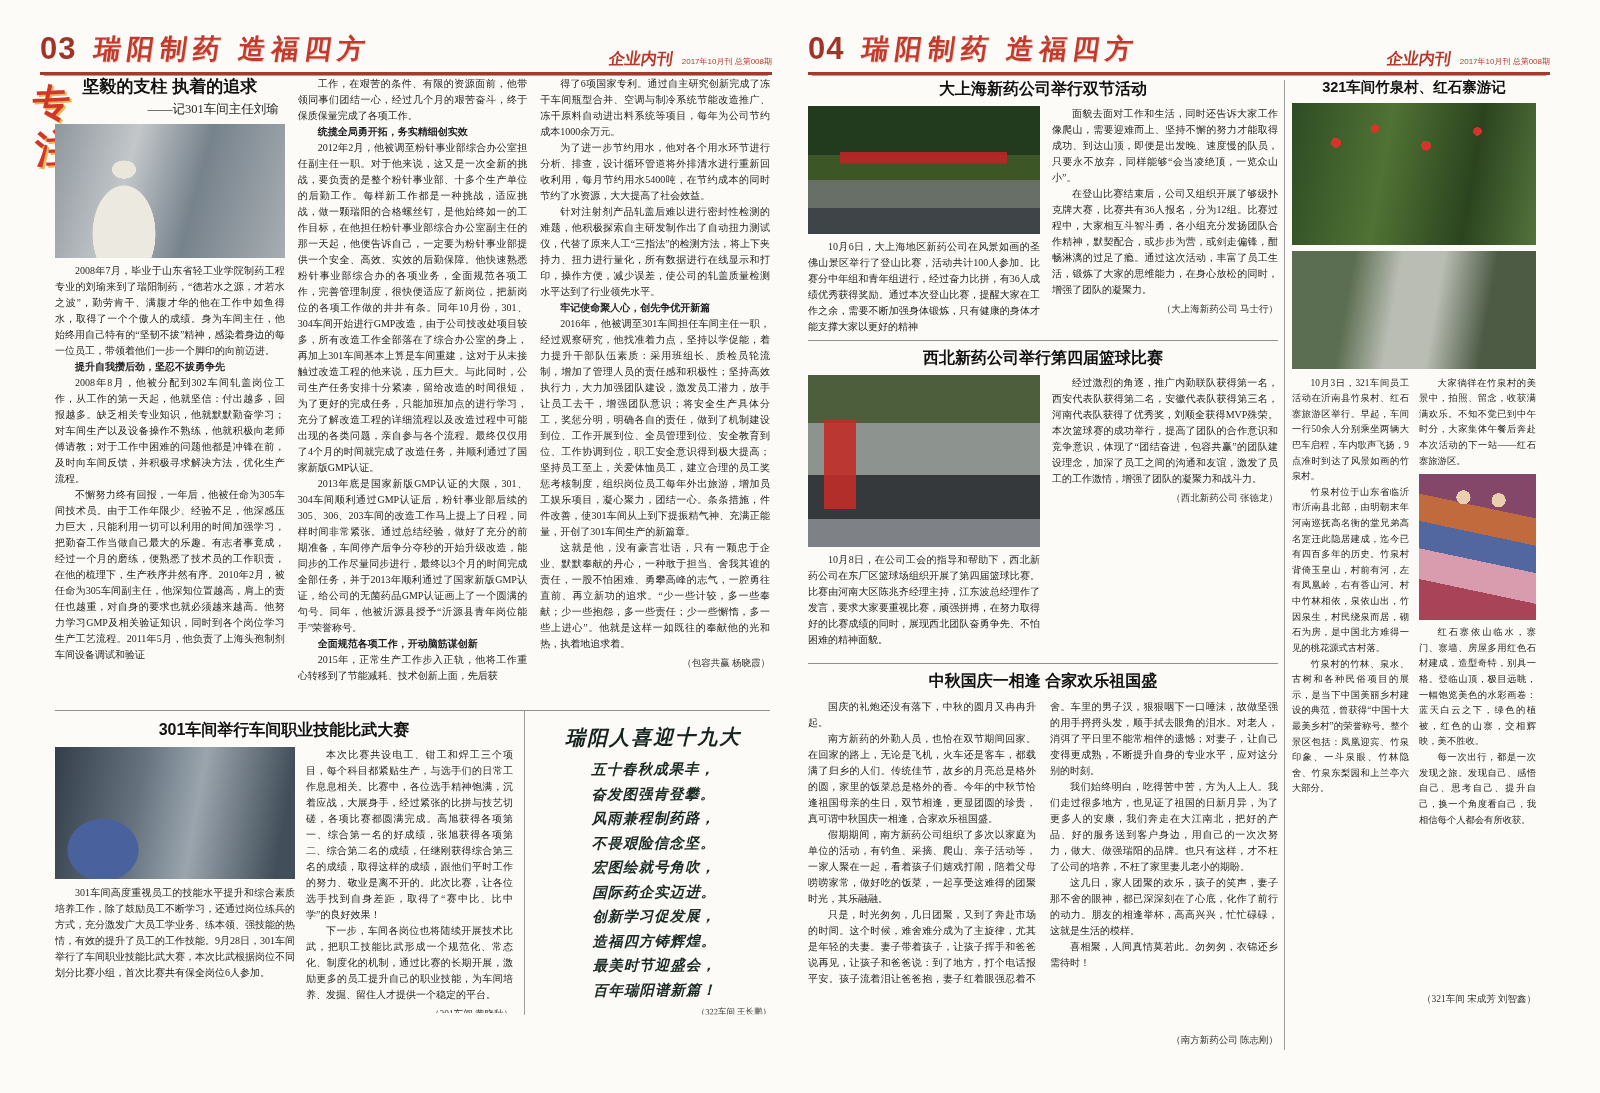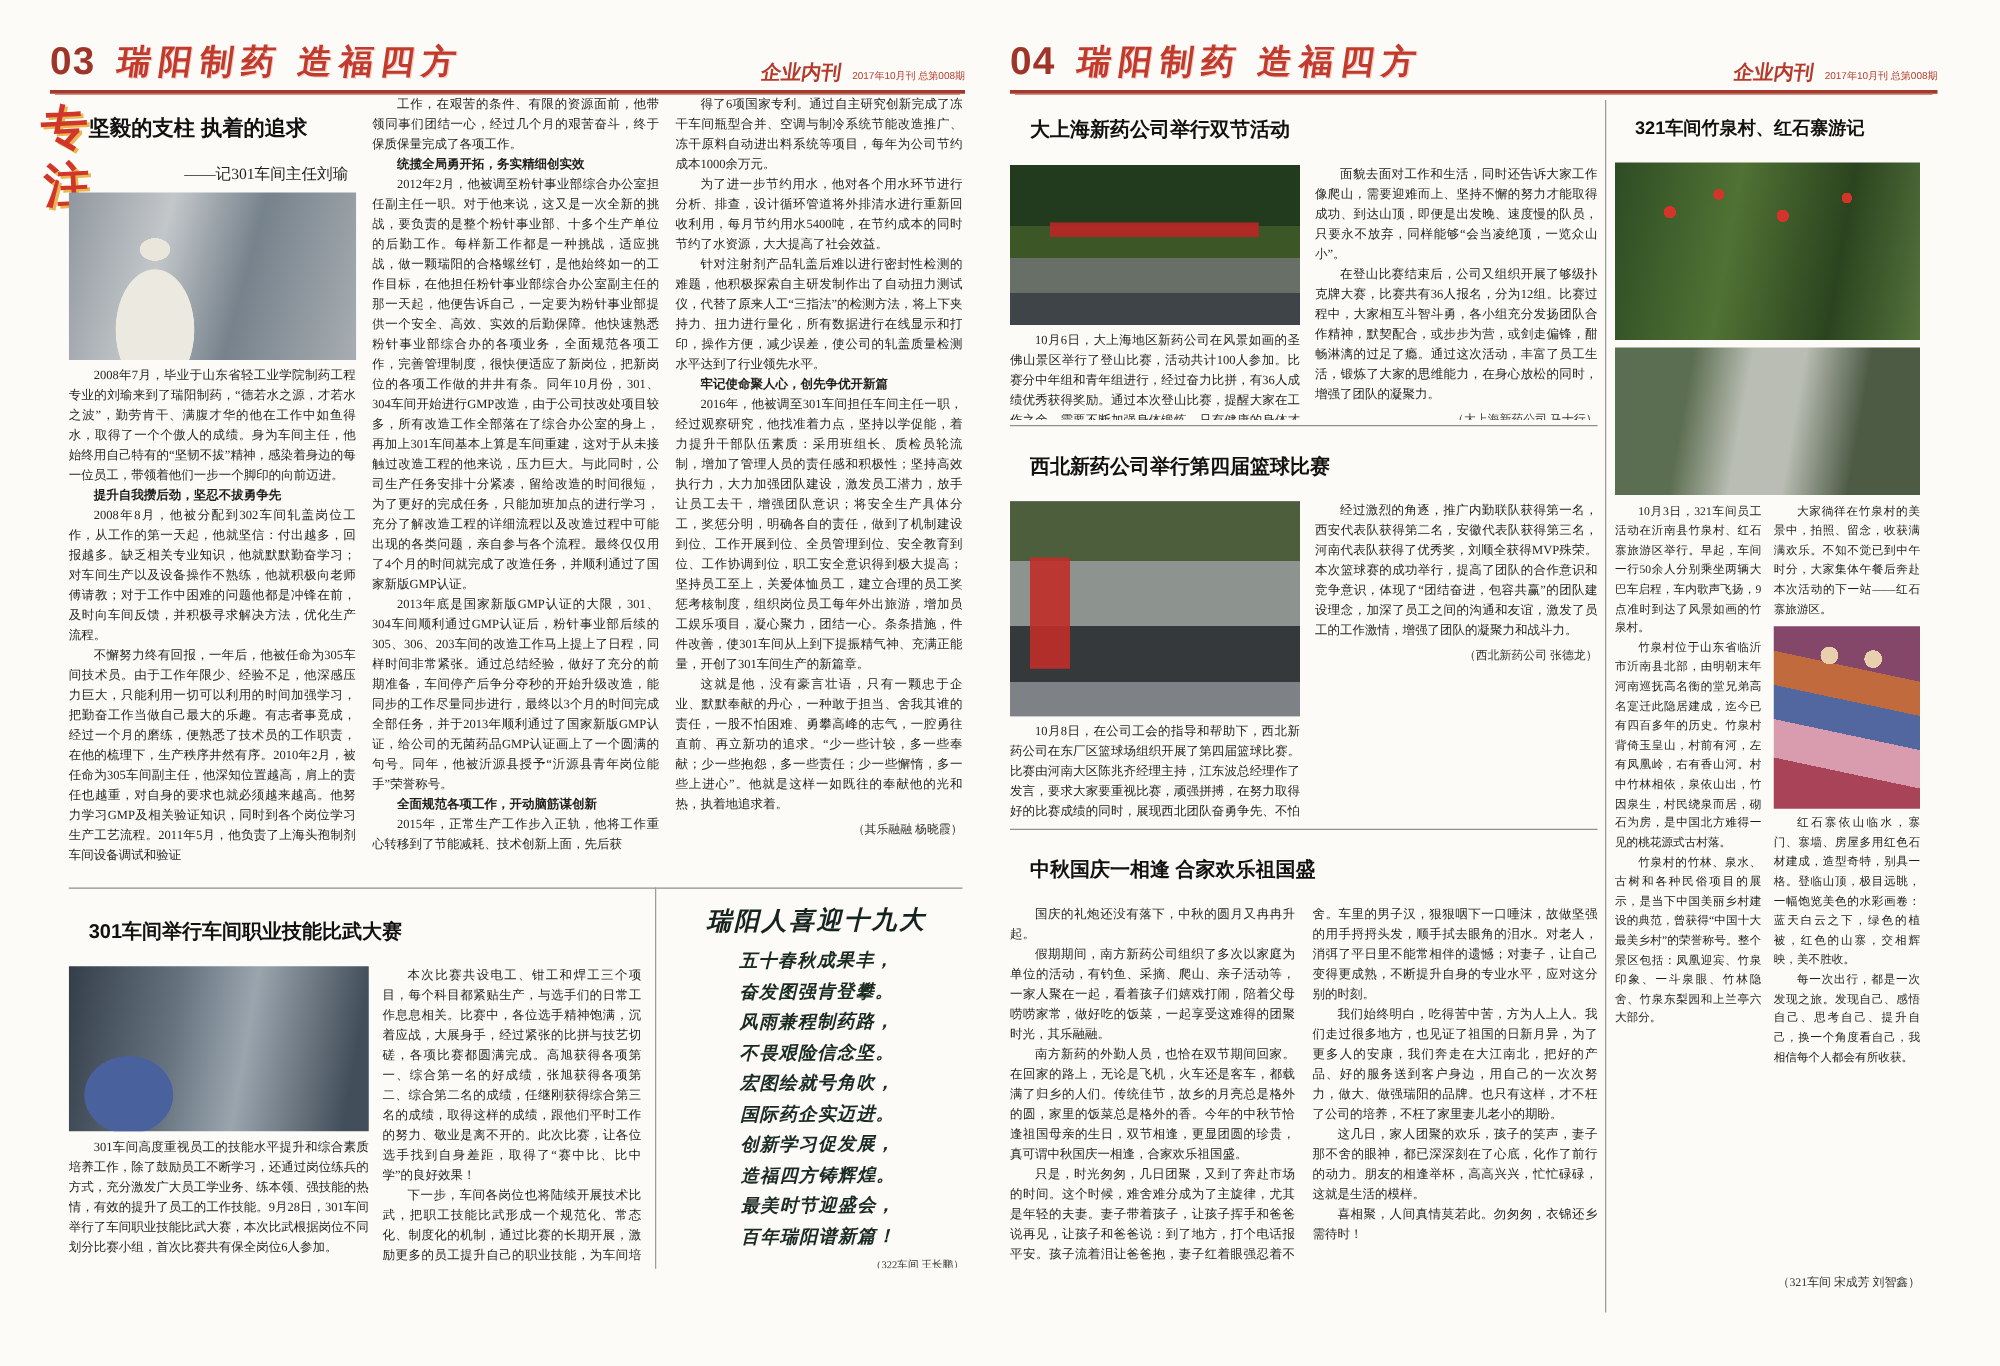--- a/index.html
+++ b/index.html
@@ -15,21 +15,21 @@
   .hdr .pno{font:700 31px/46px "Liberation Sans","DejaVu Sans",sans-serif;color:#9e3528;
             display:inline-block;vertical-align:bottom;letter-spacing:1px;}
   .hdr .mast{display:inline-block;margin-left:14px;font:700 27px/46px "Liberation Serif",serif;
              color:#c23a2b;transform:skewX(-8deg);letter-spacing:6px;
              text-shadow:1px 1px 0 rgba(194,58,43,.25);}
   .hdr .iss{position:absolute;right:0;bottom:4px;text-align:right;color:#b53a2b;white-space:nowrap;}
   .hdr .iss .jn{font:700 16px/16px "Liberation Serif",serif;transform:skewX(-8deg);display:inline-block;}
   .hdr .iss .dt{font:400 8px/10px "Liberation Sans",sans-serif;margin-left:5px;}
 
   
-  h2.t{margin:16px;font:700 16px/1.35 "Liberation Sans","DejaVu Sans",sans-serif;color:#111;}
+  h2.t{margin:0;text-align:center;font:700 16px/1.35 "Liberation Sans","DejaVu Sans",sans-serif;color:#111;}
   .subtt{text-align:right;font:400 12.5px/1.4 "Liberation Serif",serif;padding-right:6px;margin-top:2px;}
   .flow p{margin:0;text-indent:2em;text-align:justify;}
   .flow p.shead{font-weight:700;font-family:"Liberation Sans","DejaVu Sans",sans-serif;}
   .byline{text-align:right;font-size:9.5px;color:#333;margin-top:5px;}
   .rule{position:absolute;height:1px;background:#8f8f8f;}
   .vrule{position:absolute;width:1px;background:#9b9b9b;}
 
   
   .ph{width:100%;overflow:hidden;background:#99a0a6;}
   .ph1{height:134px;background:
@@ -139,21 +139,21 @@
     </div>
     <div class="col">
       <div class="flow">
           <p>得了6项国家专利。通过自主研究创新完成了冻干车间瓶型合并、空调与制冷系统节能改造推广、冻干原料自动进出料系统等项目，每年为公司节约成本1000余万元。</p>
           <p>为了进一步节约用水，他对各个用水环节进行分析、排查，设计循环管道将外排清水进行重新回收利用，每月节约用水5400吨，在节约成本的同时节约了水资源，大大提高了社会效益。</p>
           <p>针对注射剂产品轧盖后难以进行密封性检测的难题，他积极探索自主研发制作出了自动扭力测试仪，代替了原来人工“三指法”的检测方法，将上下夹持力、扭力进行量化，所有数据进行在线显示和打印，操作方便，减少误差，使公司的轧盖质量检测水平达到了行业领先水平。</p>
           <p class="shead">牢记使命聚人心，创先争优开新篇</p>
           <p>2016年，他被调至301车间担任车间主任一职，经过观察研究，他找准着力点，坚持以学促能，着力提升干部队伍素质：采用班组长、质检员轮流制，增加了管理人员的责任感和积极性；坚持高效执行力，大力加强团队建设，激发员工潜力，放手让员工去干，增强团队意识；将安全生产具体分工，奖惩分明，明确各自的责任，做到了机制建设到位、工作开展到位、全员管理到位、安全教育到位、工作协调到位，职工安全意识得到极大提高；坚持员工至上，关爱体恤员工，建立合理的员工奖惩考核制度，组织岗位员工每年外出旅游，增加员工娱乐项目，凝心聚力，团结一心。条条措施，件件改善，使301车间从上到下提振精气神、充满正能量，开创了301车间生产的新篇章。</p>
           <p>这就是他，没有豪言壮语，只有一颗忠于企业、默默奉献的丹心，一种敢于担当、舍我其谁的责任，一股不怕困难、勇攀高峰的志气，一腔勇往直前、再立新功的追求。“少一些计较，多一些奉献；少一些抱怨，多一些责任；少一些懈惰，多一些上进心”。他就是这样一如既往的奉献他的光和热，执着地追求着。</p>
         </div>
-      <div class="byline">（其乐融融 杨晓霞）</div>
+      <div class="byline">（包容共赢 杨晓霞）</div>
     </div>
   </section>
 
   <div class="rule" style="left:55px;top:710px;width:715px;"></div>
   <div class="vrule" style="left:524px;top:710px;height:305px;"></div>
 
   <section id="a2">
     <h2 class="t">301车间举行车间职业技能比武大赛</h2>
     <div class="row">
       <div class="cl">
@@ -240,22 +240,22 @@
       </div>
     </div>
   </section>
 
   <div class="rule" style="left:18px;top:663px;width:470px;"></div>
 
   <section class="artR" id="b3" style="left:18px;top:670px;width:470px;height:380px;">
     <h2 class="t">中秋国庆一相逢 合家欢乐祖国盛</h2>
     <div class="bodycols flow">
         <p>国庆的礼炮还没有落下，中秋的圆月又冉冉升起。</p>
+        <p>南方新药的外勤人员，也恰在双节期间回家。在回家的路上，无论是飞机，火车还是客车，都载满了归乡的人们。传统佳节，故乡的月亮总是格外的圆，家里的饭菜总是格外的香。今年的中秋节恰逢祖国母亲的生日，双节相逢，更显团圆的珍贵，真可谓中秋国庆一相逢，合家欢乐祖国盛。</p>
         <p>假期期间，南方新药公司组织了多次以家庭为单位的活动，有钓鱼、采摘、爬山、亲子活动等，一家人聚在一起，看着孩子们嬉戏打闹，陪着父母唠唠家常，做好吃的饭菜，一起享受这难得的团聚时光，其乐融融。</p>
-        <p>南方新药的外勤人员，也恰在双节期间回家。在回家的路上，无论是飞机，火车还是客车，都载满了归乡的人们。传统佳节，故乡的月亮总是格外的圆，家里的饭菜总是格外的香。今年的中秋节恰逢祖国母亲的生日，双节相逢，更显团圆的珍贵，真可谓中秋国庆一相逢，合家欢乐祖国盛。</p>
         <p>只是，时光匆匆，几日团聚，又到了奔赴市场的时间。这个时候，难舍难分成为了主旋律，尤其是年轻的夫妻。妻子带着孩子，让孩子挥手和爸爸说再见，让孩子和爸爸说：到了地方，打个电话报平安。孩子流着泪让爸爸抱，妻子红着眼强忍着不舍。车里的男子汉，狠狠咽下一口唾沫，故做坚强的用手捋捋头发，顺手拭去眼角的泪水。对老人，消弭了平日里不能常相伴的遗憾；对妻子，让自己变得更成熟，不断提升自身的专业水平，应对这分别的时刻。</p>
         <p>我们始终明白，吃得苦中苦，方为人上人。我们走过很多地方，也见证了祖国的日新月异，为了更多人的安康，我们奔走在大江南北，把好的产品、好的服务送到客户身边，用自己的一次次努力，做大、做强瑞阳的品牌。也只有这样，才不枉了公司的培养，不枉了家里妻儿老小的期盼。</p>
         <p>这几日，家人团聚的欢乐，孩子的笑声，妻子那不舍的眼神，都已深深刻在了心底，化作了前行的动力。朋友的相逢举杯，高高兴兴，忙忙碌碌，这就是生活的模样。</p>
         <p>喜相聚，人间真情莫若此。勿匆匆，衣锦还乡需待时！</p>
       </div>
     <div class="byline">（南方新药公司 陈志刚）</div>
   </section>
 
   <section id="b4">
     <h2 class="t">321车间竹泉村、红石寨游记</h2>

